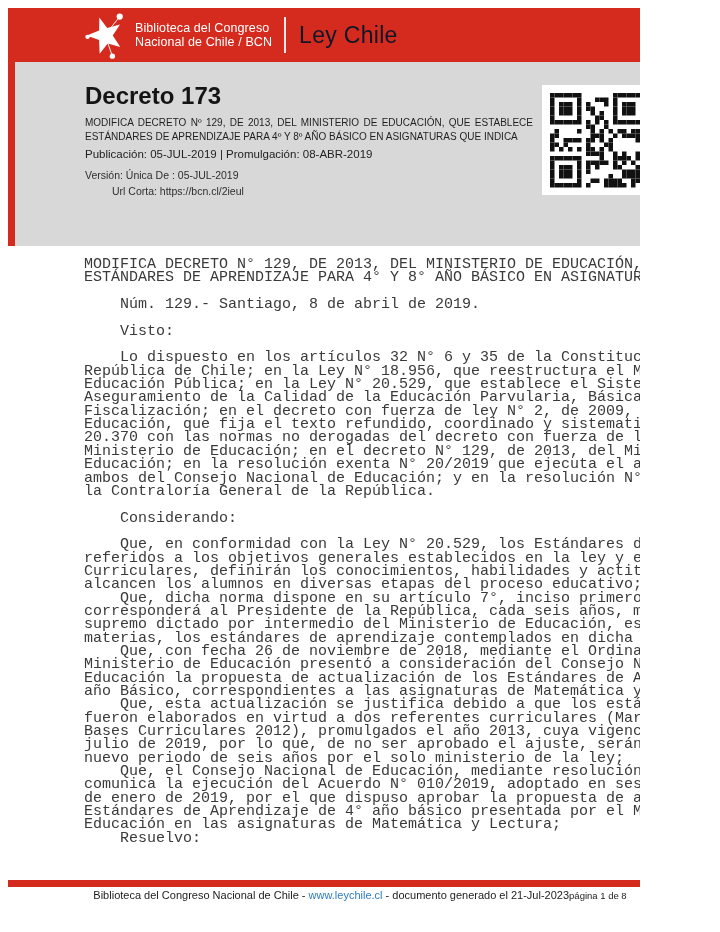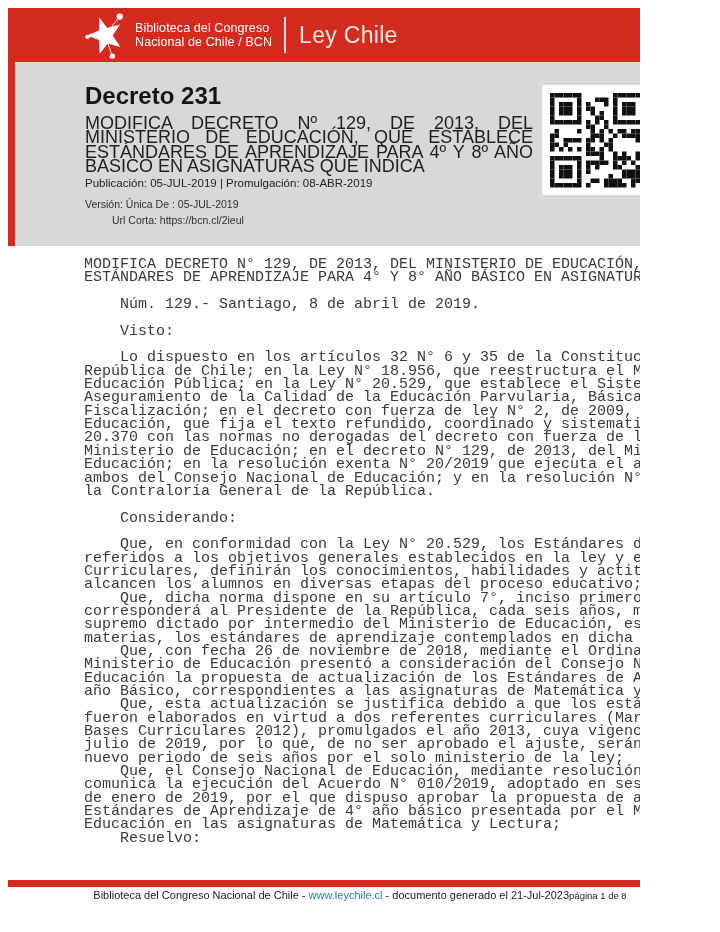--- a/index.html
+++ b/index.html
@@ -17,29 +17,29 @@
   }
   
   .banner{
     position:absolute;left:8px;top:8px;width:704px;height:54px;
     background:var(--red);display:flex;align-items:center;padding-left:74px;
   }
   .logo{display:flex;align-items:center;}
   .logo svg{display:block;}
   .logo-text{color:#fff;font-size:12.5px;line-height:14px;margin-left:7px;letter-spacing:.1px;}
   .banner-divider{width:2px;height:36px;background:rgba(255,255,255,.9);margin:0 13px 0 12px;}
-  .brand{color:#e5e5e5;font-size:23px;line-height:23px;letter-spacing:.3px;}
+  .brand{color:#0f172a;font-size:23px;line-height:23px;letter-spacing:.3px;}
   
   .header-box{
     position:absolute;left:8px;top:62px;width:704px;height:184px;background:var(--gray);
   }
   .red-stripe{position:absolute;left:0;top:0;width:7px;height:184px;background:var(--red);}
   .header-content{position:absolute;left:77px;top:21px;width:450px;color:var(--ink);}
   .doc-title{font-size:24px;font-weight:bold;line-height:26px;margin:0 0 7px 0;color:#141414;}
-  .doc-subtitle{font-size:18px;line-height:14.4px;text-align:justify;width:448px;color:#1f1f1f;}
+  .doc-subtitle{font-size:10px;line-height:14.4px;text-align:justify;width:448px;color:#1f1f1f;}
   .doc-organism{font-size:12.5px;margin-top:11px;color:#1f1f1f;}
   .meta-pub{font-size:11.5px;margin-top:3px;color:#222;}
   .meta-ver{font-size:10.5px;margin-top:9px;color:#2e2e2e;}
   .meta-url{font-size:10.5px;margin-top:4px;color:#2e2e2e;margin-left:27px;}
   .qr-box{
     position:absolute;right:60px;top:23px;width:110px;height:110px;background:#ffffff;
   }
   
   .doc-body{
     position:absolute;left:84px;top:258px;margin:0;
@@ -85,21 +85,21 @@
         <span>Nacional de Chile / BCN</span>
       </span>
     </div>
     <div class="banner-divider"></div>
     <div class="brand">Ley Chile</div>
   </div>
 
   <div class="header-box">
     <div class="red-stripe"></div>
     <div class="header-content">
-      <h1 class="doc-title">Decreto 231</h1>
+      <h1 class="doc-title">Decreto 173</h1>
       <div class="doc-subtitle">MODIFICA DECRETO Nº 129, DE 2013, DEL MINISTERIO DE EDUCACIÓN, QUE ESTABLECE ESTÁNDARES DE APRENDIZAJE PARA 4º Y 8º AÑO BÁSICO EN ASIGNATURAS QUE INDICA</div>
       <div class="meta-pub">Publicación: 05-JUL-2019 | Promulgación: 08-ABR-2019</div>
       <div class="meta-ver">Versión: Única De : 05-JUL-2019</div>
       <div class="meta-url">Url Corta: https://bcn.cl/2ieul</div>
     </div>
     <div class="qr-box"><svg width="110" height="110" xmlns="http://www.w3.org/2000/svg">
           <rect x="8" y="8" width="4.5" height="4.5" fill="#111"></rect>
           <rect x="12.5" y="8" width="4.5" height="4.5" fill="#111"></rect>
           <rect x="17" y="8" width="4.5" height="4.5" fill="#111"></rect>
           <rect x="21.5" y="8" width="4.5" height="4.5" fill="#111"></rect>

